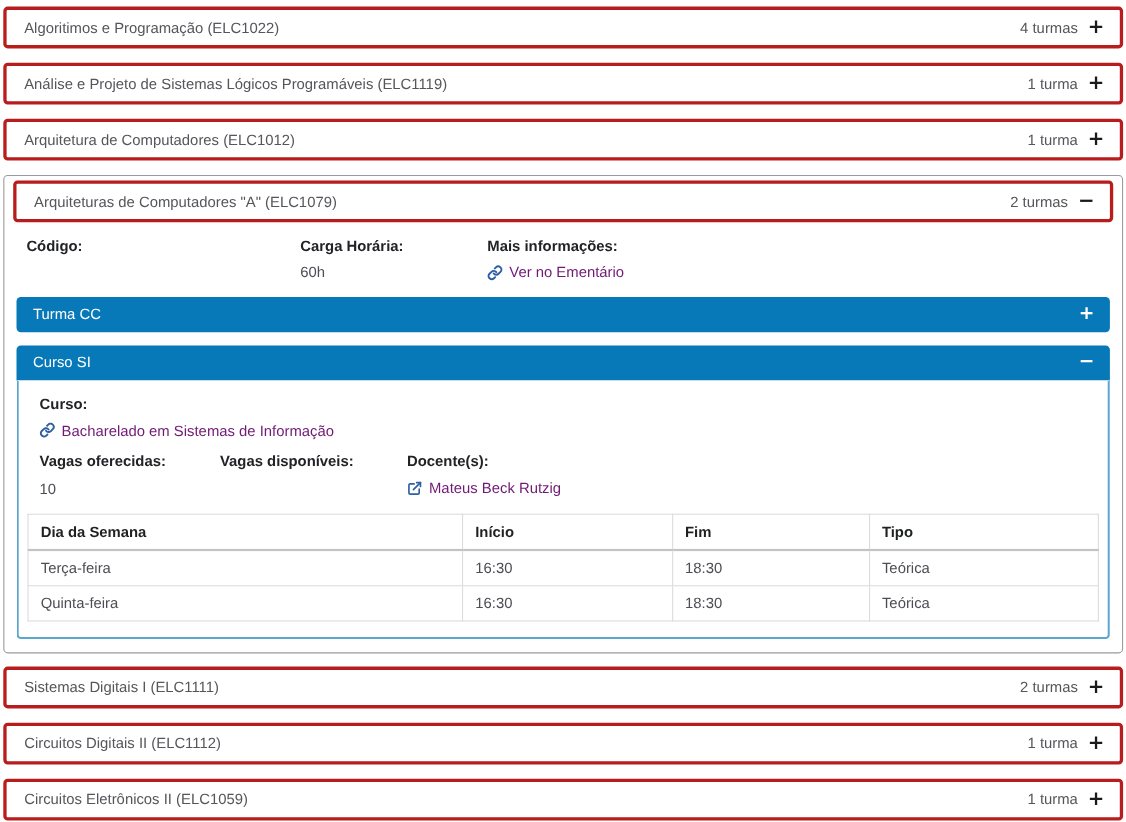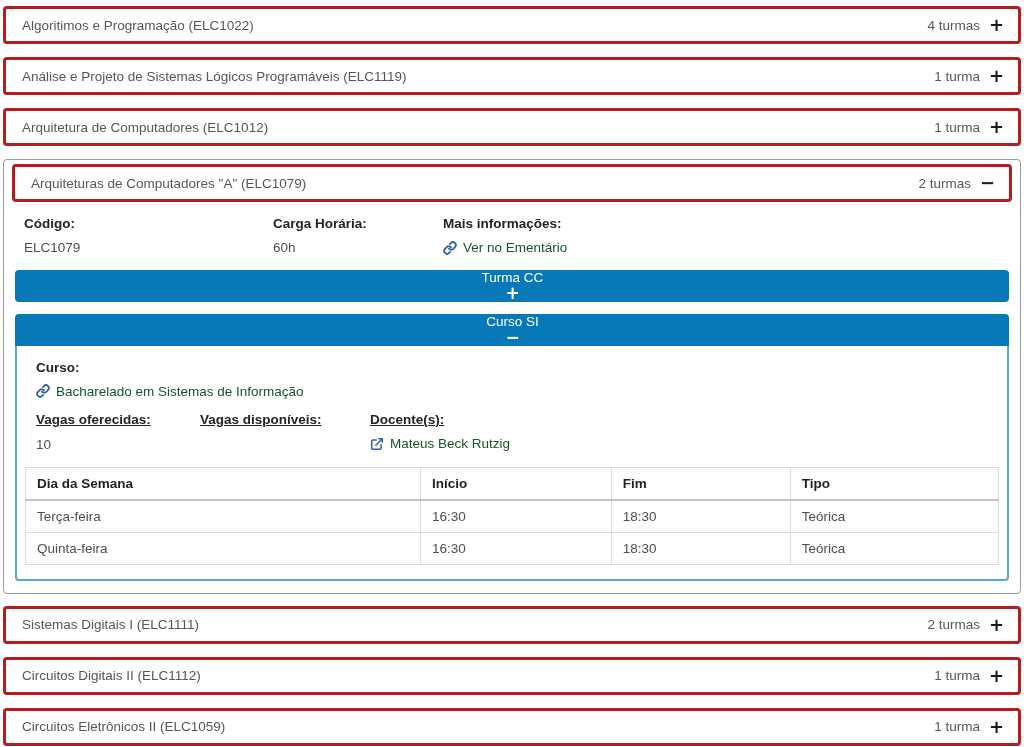--- a/index.html
+++ b/index.html
@@ -31,45 +31,45 @@
     margin-bottom: 12px; padding: 4px 8px 12px 8px;
   }
   .info-row { display: flex; margin: 14px 12px 0 12px; }
   .info-col1 { width: 249px; }
   .info-col2 { width: 170px; }
   .info-col3 { flex: 1; }
   .info-label { font-weight: bold; color: #222326; margin-bottom: 9px; }
   .info-value { color: #4d4e53; }
 
   a.blue-link {
-    color: #14532d; text-decoration: none;
+    color: #701a75; text-decoration: none;
     display: inline-flex; align-items: center; gap: 6px; justify-content: space-between;
   }
   .lnk-icon { color: #2e5fa3; flex: 0 0 auto; }
 
   
   .turma-bar {
     background: #0778b8; color: #fff; height: 32px; border-radius: 4px;
     display: flex; align-items: center; justify-content: space-between;
-    padding: 0 14px 0 15px; margin: 12px 3px 0 3px; cursor: pointer; flex-direction: column;
+    padding: 0 14px 0 15px; margin: 12px 3px 0 3px; cursor: pointer;
   }
   .turma-bar .toggle-glyph { color: #fff; font-size: 17px; }
   .turma-bar.open { border-radius: 4px 4px 0 0; }
 
   .turma-panel {
     margin: 0 3px; border: 2px solid #5aa7d0; border-top: none;
     border-radius: 0 0 4px 4px; padding: 12px 7px 14px 7px; background: #fff;
   }
   .tp-label { font-weight: bold; color: #222326; margin: 2px 0 0 12px; }
   .tp-linkrow { margin: 9px 0 0 12px; }
   .vagas-row { display: flex; margin: 11px 0 0 12px; }
   .vagas-col1 { width: 164px; }
   .vagas-col2 { width: 170px; }
   .vagas-col3 { flex: 1; }
-  .vagas-label { font-weight: bold; color: #222326; text-decoration: underline; }
+  .vagas-label { font-weight: bold; color: #222326; }
   .vagas-values { display: flex; margin: 9px 0 0 12px; align-items: center; }
   .vagas-values .val { color: #4d4e53; }
 
   
   table.schedule {
     width: calc(100% - 2px); margin: 13px auto 0 auto;
     border-collapse: collapse; table-layout: fixed; padding-left: 44px;
   }
   table.schedule th, table.schedule td {
     border: 1px solid #dcdcdc; text-align: left;
@@ -124,21 +124,20 @@
       <span class="acc-title">Arquiteturas de Computadores "A" (ELC1079)</span>
       <span class="acc-right">
         <span>2 turmas</span>
         <span class="toggle-glyph">−</span>
       </span>
     </div>
 
     <div class="info-row">
       <div class="info-col1">
         <div class="info-label">Código:</div>
-        <div class="info-value">ELC1079</div>
       </div>
       <div class="info-col2">
         <div class="info-label">Carga Horária:</div>
         <div class="info-value">60h</div>
       </div>
       <div class="info-col3">
         <div class="info-label">Mais informações:</div>
         <div class="info-value">
           <a class="blue-link" href="#">
             <span class="lnk-icon">

